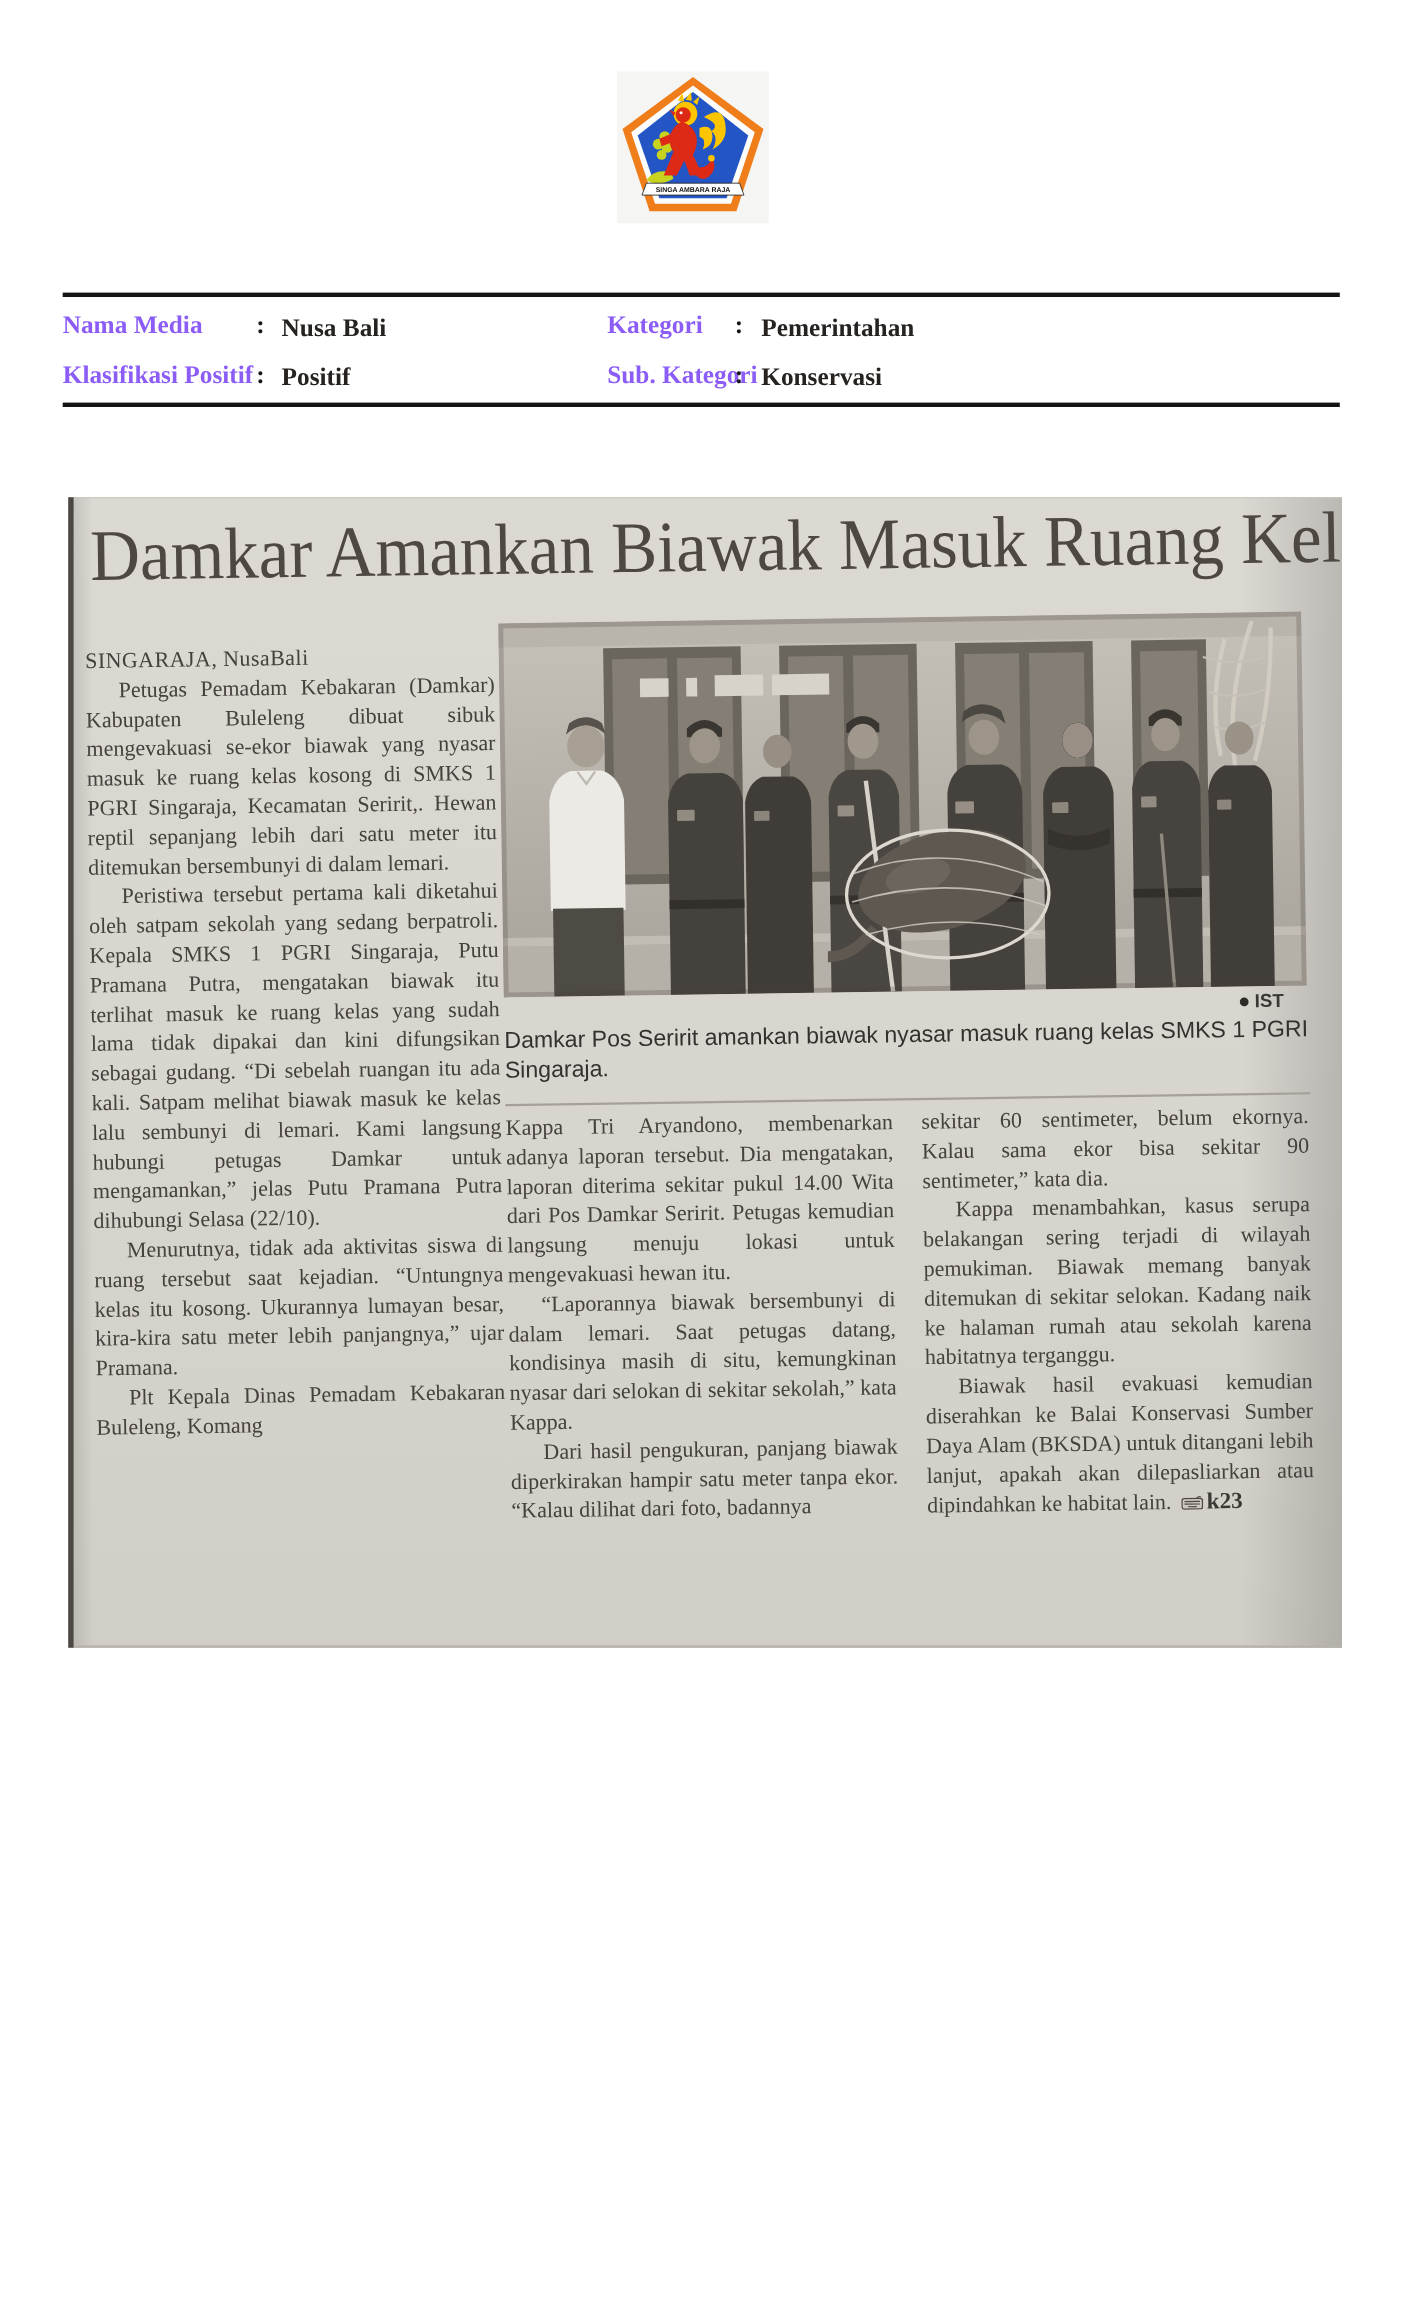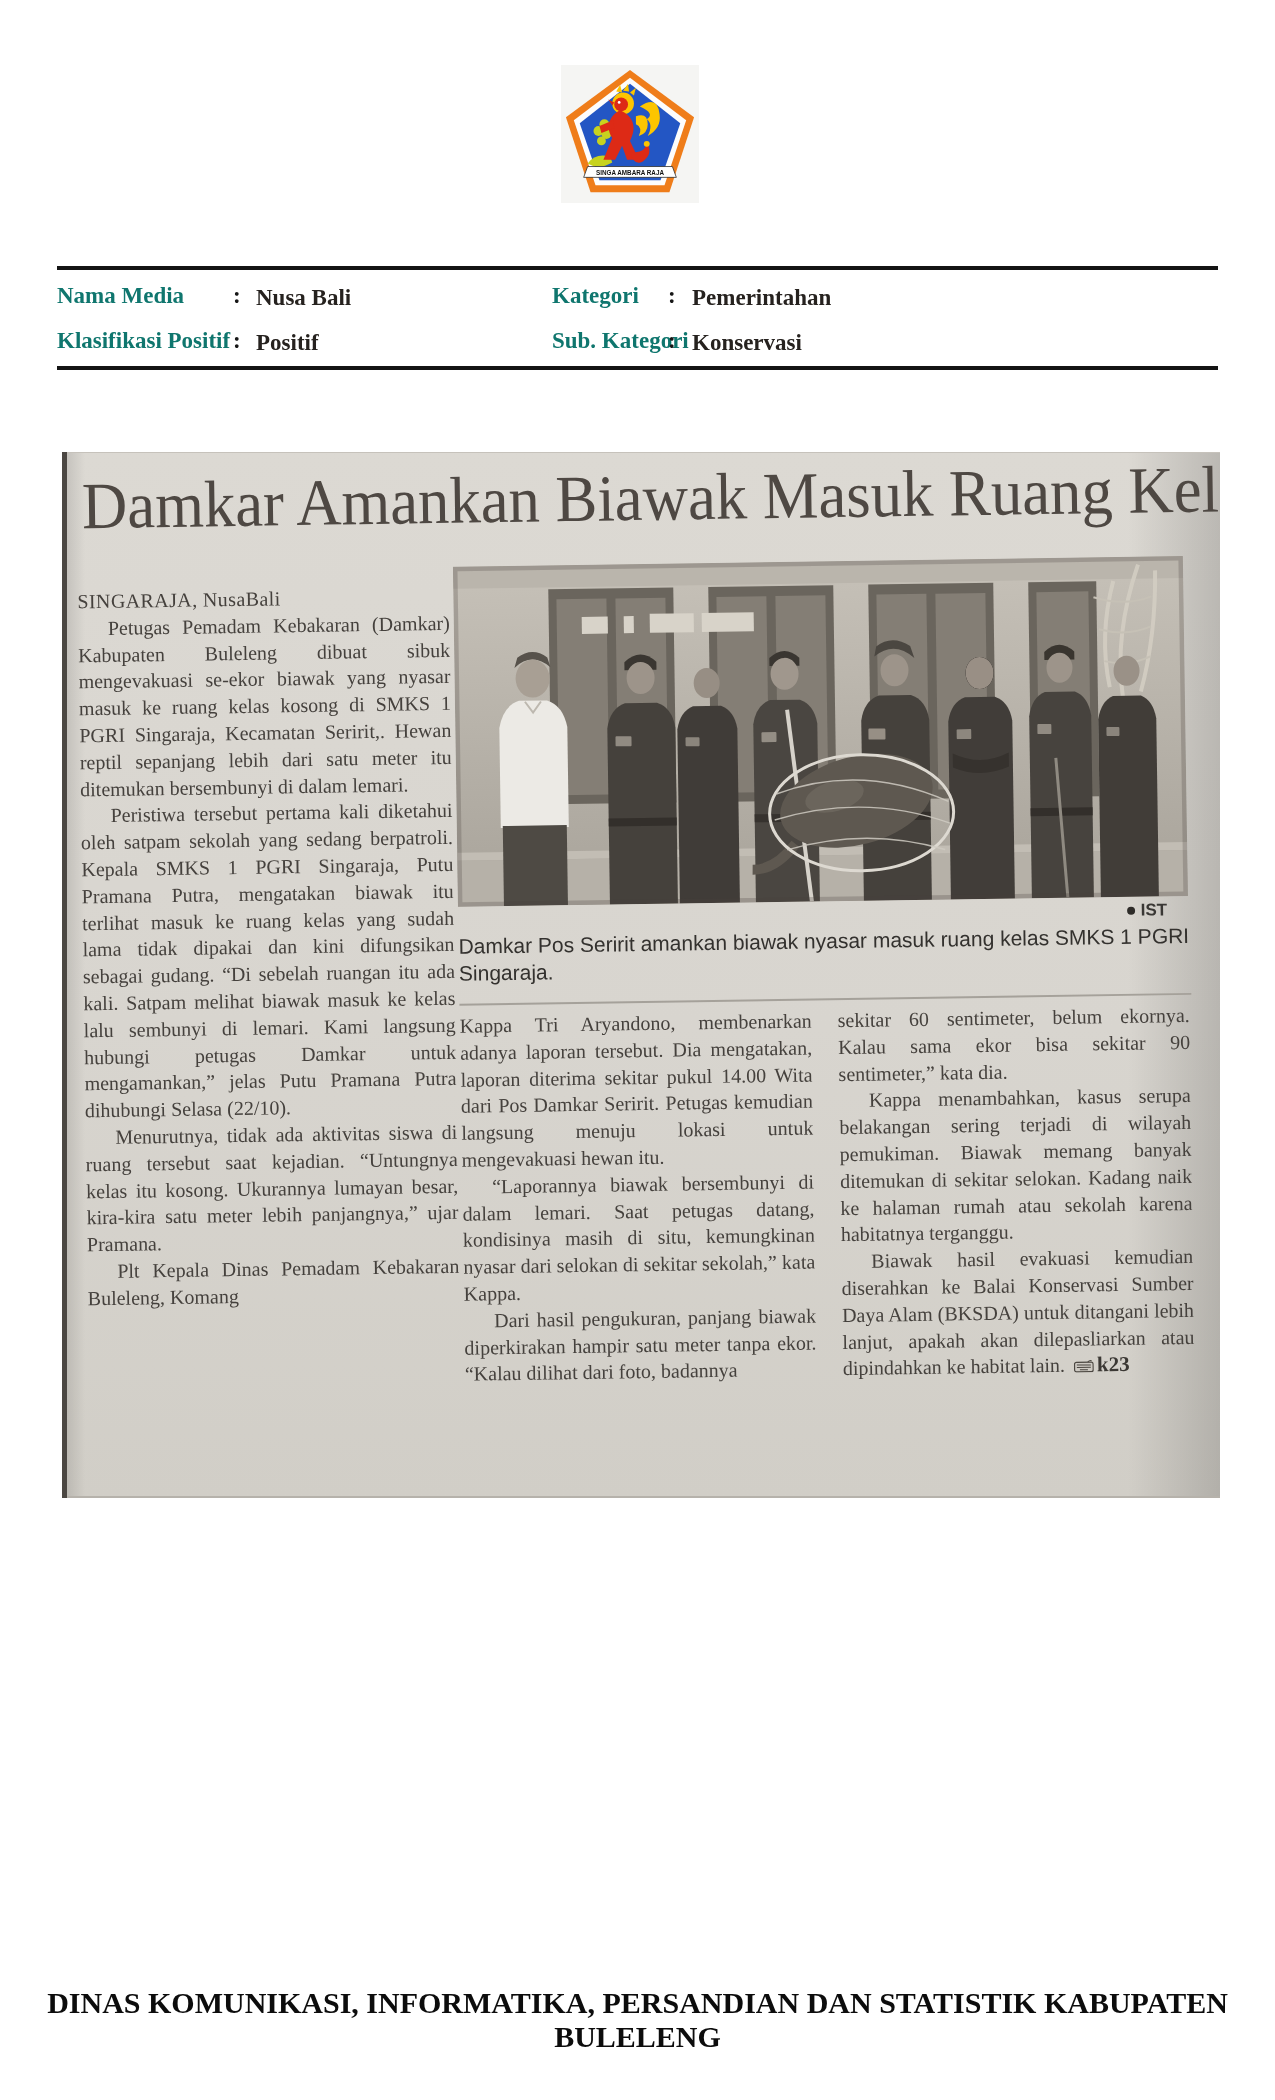--- a/index.html
+++ b/index.html
@@ -11,21 +11,21 @@
   
   .logo-wrap { position:absolute; left:561px; top:62px; width:138px; height:144px; }
   .page-title {
     position:absolute; left:0; right:0; top:216px; text-align:center;
     font-size:35px; font-weight:bold; color:#0e0e0e; letter-spacing:0.2px; margin:0;
   }
   .rule { position:absolute; left:57px; right:57px; height:4px; background:#141414; }
   .rule-top { top:266px; }
   .rule-bottom { top:366px; }
 
-  .meta-label { position:absolute; font-size:23px; font-weight:bold; color:#0f766e; }
+  .meta-label { position:absolute; font-size:23px; font-weight:bold; color:#8b5cf6; }
   .meta-colon { position:absolute; font-size:23px; font-weight:bold; color:#161616; }
   .meta-value { position:absolute; font-size:23px; color:#26221f;font-weight:bold; }
 
   
   .clip {
     position:absolute; left:62px; top:452px; width:1153px; height:1046px;
     background:
       linear-gradient(90deg, rgba(0,0,0,0.10) 0px, rgba(0,0,0,0) 18px, rgba(0,0,0,0) 92%, rgba(0,0,0,0.15) 100%),
       linear-gradient(180deg,#dcd9d3 0%, #d8d5cf 55%, #d1cec7 100%);
     border-left:5px solid #4b4742;
@@ -298,15 +298,14 @@
               <rect x="0.7" y="2.7" width="18.6" height="9.6" rx="2" fill="#cdc9c2" stroke="#4b4741" stroke-width="1.2"></rect>
               <path d="M3,5.5 h14 M3,7.8 h14 M6,10.2 h8" stroke="#4b4741" stroke-width="1" fill="none"></path>
               <path d="M14,2.5 q2,-2 4,-1" stroke="#4b4741" stroke-width="1" fill="none"></path>
             </svg><span class="signoff">k23</span>
         </p>
       </div>
 
     </div>
   </div>
 
-  <p class="footer2">DINAS KOMUNIKASI, INFORMATIKA, PERSANDIAN DAN STATISTIK KABUPATEN BULELENG</p>
 
 </div>
 
 </body></html>

